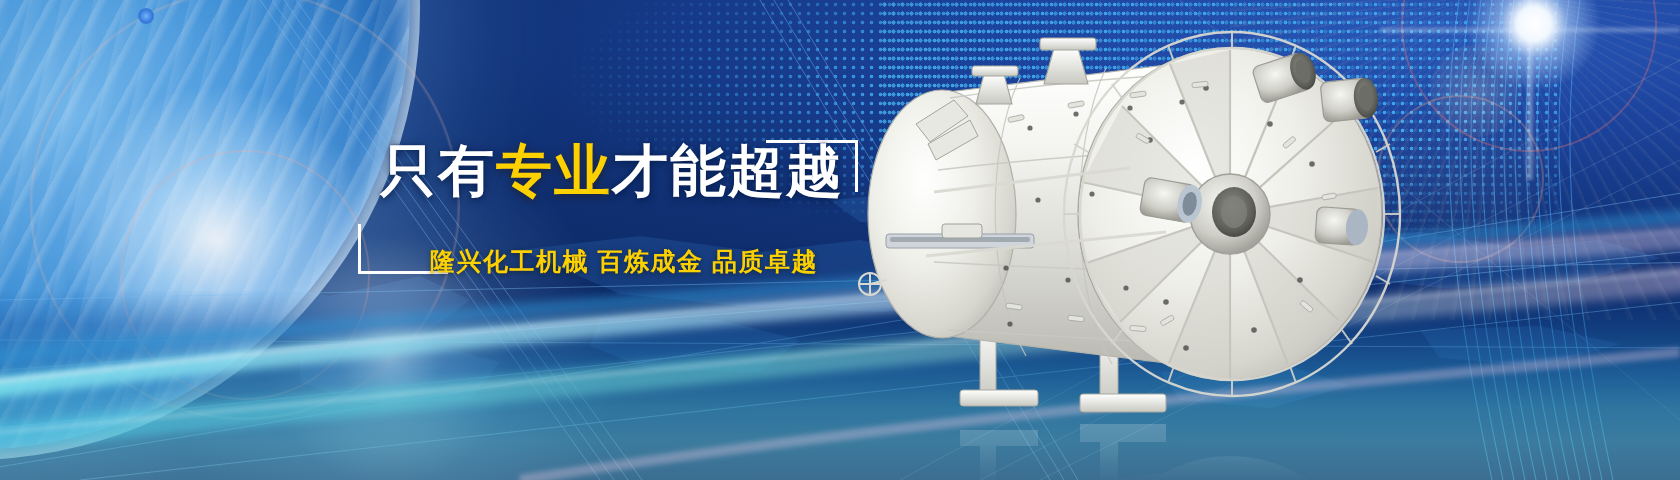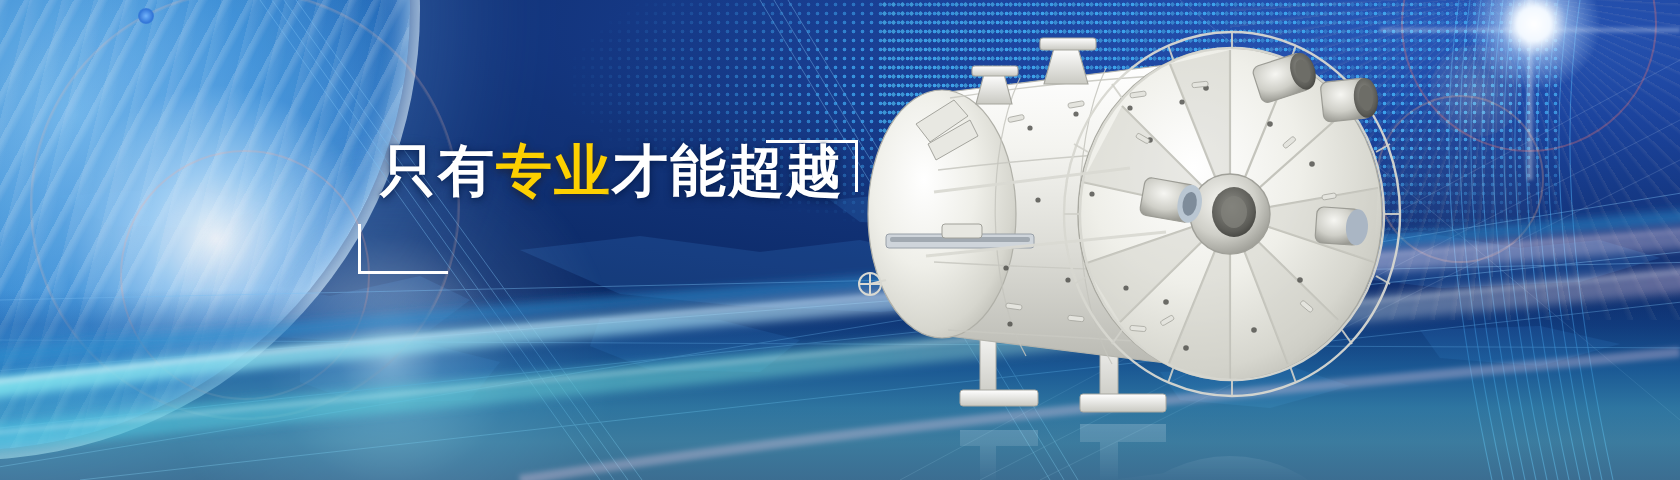--- a/index.html
+++ b/index.html
@@ -523,15 +523,16 @@
       </g>
     </svg>
   </div>
 
   <div class="copy">
     <div class="bracket-tr"></div>
     <div class="bracket-bl"></div>
 
     <div class="headline"><span>只有</span><span class="hl">专业</span><span>才能超越</span></div>
 
+    <div class="sub-cn">隆兴化工机械 百炼成金 品质卓越</div>
   </div>
 
 </div>
 
 </body></html>

